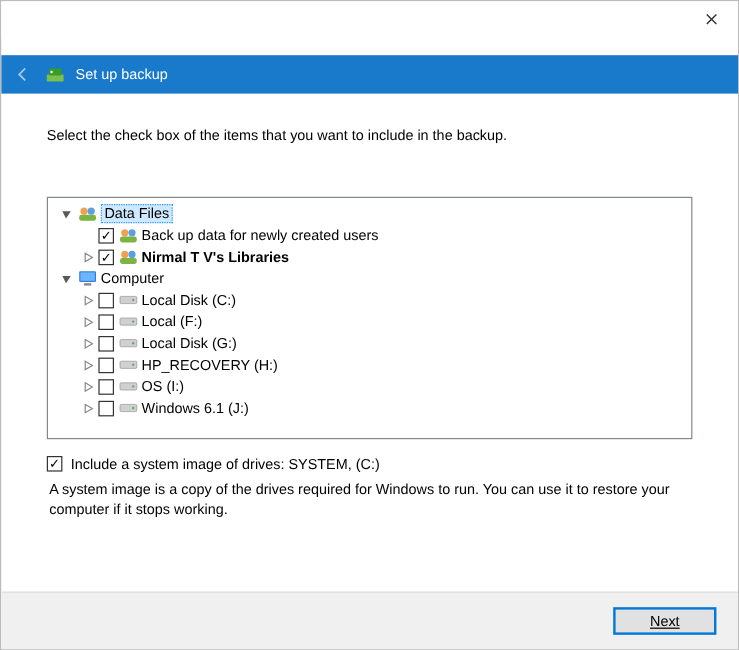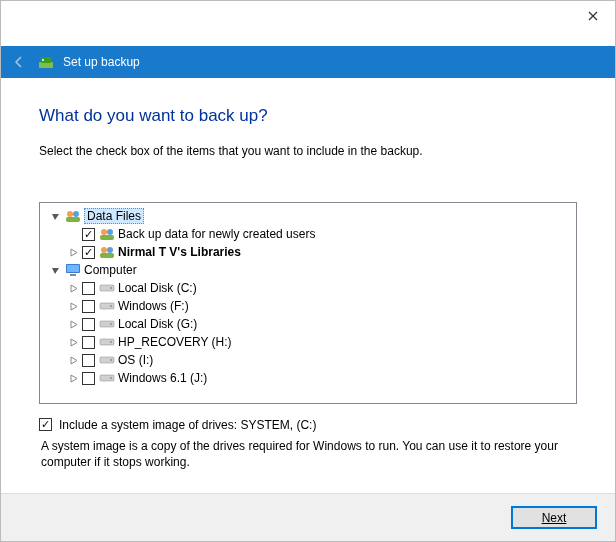--- a/index.html
+++ b/index.html
@@ -165,21 +165,20 @@
     <svg width="16" height="16" viewBox="0 0 16 16">
         <rect x="1" y="8" width="14" height="6" rx="1" fill="#7cc04b"></rect>
         <rect x="3" y="3" width="10" height="6" rx="1" fill="#3a9d23"></rect>
         <circle cx="5" cy="6" r="1" fill="#fff"></circle>
       </svg>
   </div>
   <div class="header-title">Set up backup</div>
 </div>
 
 <div class="content">
-  <h1 class="main-heading">What do you want to back up?</h1>
   <div class="instruction">Select the check box of the items that you want to include in the backup.</div>
 
   <div class="tree-box">
 
     <div class="tree-row">
       <span class="indent ind0"></span>
       <span class="expander open">
         <svg width="9" height="9" viewBox="0 0 9 9">
             <path d="M1 2 L8 2 L4 8 Z" fill="#595959"></path>
           </svg>
@@ -266,21 +265,21 @@
             <path d="M2 1 L8 4.5 L2 8 Z" fill="none" stroke="#888" stroke-width="1"></path>
           </svg>
         </span>
       <span class="checkbox"></span>
       <span class="node-icon">
           <svg width="16" height="12" viewBox="0 0 16 12">
             <rect x="1" y="3" width="14" height="6" rx="1" fill="#d0d0d0" stroke="#888" stroke-width="0.5"></rect>
             <circle cx="12" cy="6" r="1" fill="#6a6"></circle>
           </svg>
         </span>
-      <span>Windows (F:)</span>
+      <span>Local (F:)</span>
     </div>
     <div class="tree-row">
       <span class="indent ind1"></span>
       <span class="expander">
           <svg width="9" height="9" viewBox="0 0 9 9">
             <path d="M2 1 L8 4.5 L2 8 Z" fill="none" stroke="#888" stroke-width="1"></path>
           </svg>
         </span>
       <span class="checkbox"></span>
       <span class="node-icon">

